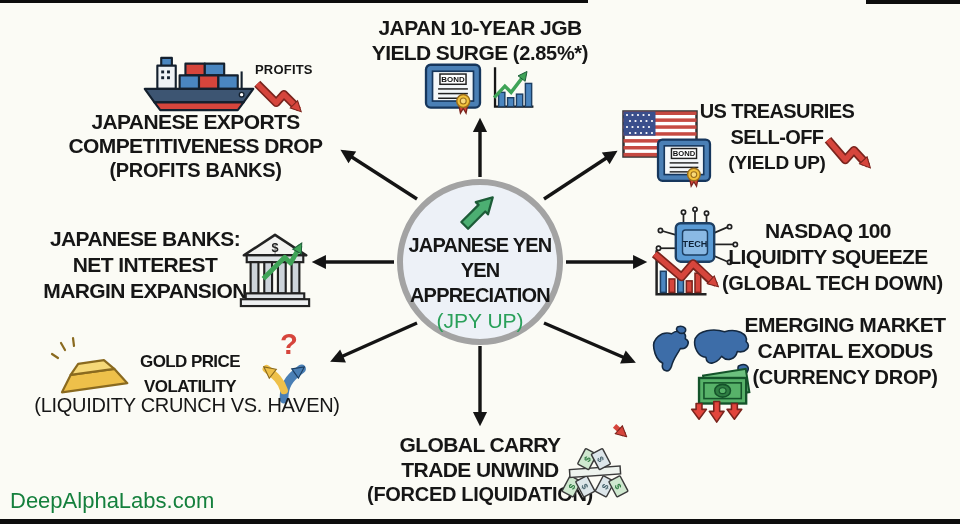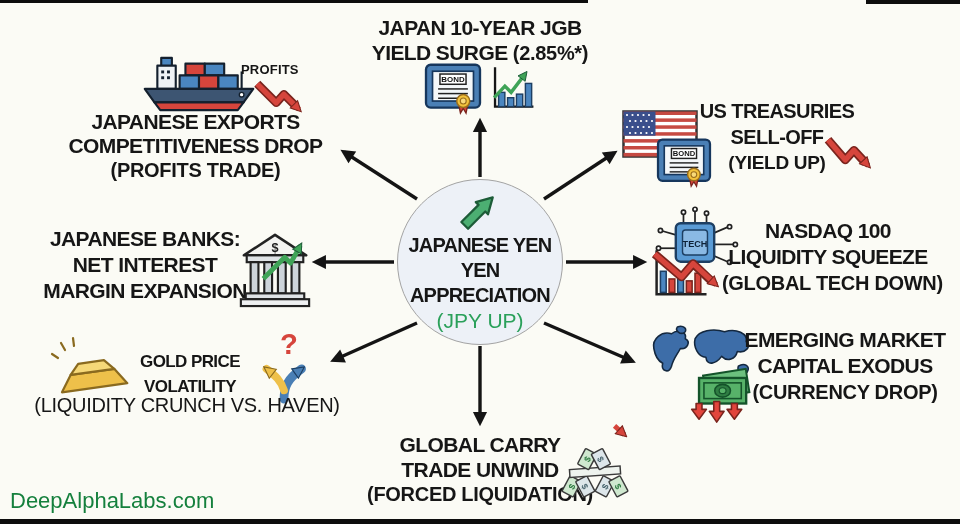--- a/index.html
+++ b/index.html
@@ -7,21 +7,21 @@
           font-family:"Liberation Sans",sans-serif;color:#161616;}
   .icon{position:absolute;}
   svg{display:block;overflow:visible;}
   svg text{font-family:"Liberation Sans",sans-serif;font-weight:700;}
   .nt{position:absolute;text-align:center;font-weight:700;font-size:21px;line-height:24px;
       letter-spacing:-0.6px;white-space:nowrap;}
   .nt div{white-space:nowrap;}
   .sub{font-weight:700;font-size:20px;letter-spacing:-0.3px;}
   .badge{position:absolute;font-weight:700;font-size:13px;letter-spacing:0.2px;}
   .center-circle{position:absolute;left:397px;top:179px;width:166px;height:166px;border-radius:50%;
-      background:#edf1f7;border:1px solid #a3a3a3;box-sizing:border-box;display:flex;
+      background:#edf1f7;border:6px solid #a3a3a3;box-sizing:border-box;display:flex;
       flex-direction:column;align-items:center;justify-content:center;text-align:center;z-index:3;}
   .center-circle .line{font-weight:700;font-size:20px;line-height:25px;letter-spacing:-0.8px;}
   .center-circle .jpy{font-weight:400;font-size:21px;line-height:26px;}
   .wm{position:absolute;left:10px;top:488px;font-size:22px;font-weight:400;color:#15803d;}
   .bar{position:absolute;background:#0d0d0d;}
   .overlay{position:absolute;left:0;top:0;pointer-events:none;z-index:2;}
 </style>
 </head>
 <body>
 
@@ -115,29 +115,29 @@
       <polygon points="14,50 106,50 100,58 20,58" fill="#d6453c"></polygon>
     </g>
     <g fill="#14202e">
       <rect x="21" y="17" width="3" height="3"></rect>
         <rect x="27" y="17" width="3" height="3"></rect>
       <rect x="21" y="23" width="3" height="3"></rect>
         <rect x="27" y="23" width="3" height="3"></rect>
     </g>
     <circle cx="104" cy="42" r="2.4" fill="#ffffff" stroke="#14202e" stroke-width="1.4"></circle>
   </svg>
-  <div class="badge" style="left:241px;top:62px">PROFITS</div>
+  <div class="badge" style="left:255px;top:62px">PROFITS</div>
   <svg class="icon" style="left:252px;top:80px" width="58" height="38" viewBox="0 0 58 40">
     <polyline points="4,4 24,24 32,15 45,28" fill="none" stroke="#7a241d" stroke-width="9" stroke-linejoin="round"></polyline>
     <polyline points="4,4 24,24 32,15 48,31" fill="none" stroke="#d6453c" stroke-width="5.5" stroke-linejoin="round" marker-end="url(#mk-red)"></polyline>
   </svg>
   <div class="nt" style="left:28px;top:110px;width:335px">
     <div>JAPANESE EXPORTS</div>
     <div>COMPETITIVENESS DROP</div>
-    <div class="sub">(PROFITS TRADE)</div>
+    <div class="sub">(PROFITS BANKS)</div>
   </div>
 
   <svg class="icon" style="left:622px;top:110px" width="76" height="48" viewBox="0 0 76 48">
     <rect x="1.5" y="1.5" width="73" height="45" fill="#ffffff" stroke="#333333" stroke-width="2.5"></rect>
     <g fill="#c64a42">
       <rect x="1.5" y="1.5" width="73" height="3.5"></rect>
         <rect x="1.5" y="8.4" width="73" height="3.5"></rect>
       <rect x="1.5" y="15.3" width="73" height="3.5"></rect>
         <rect x="1.5" y="22.2" width="73" height="3.5"></rect>
       <rect x="1.5" y="29.1" width="73" height="3.5"></rect>
@@ -268,21 +268,21 @@
     <rect x="54" y="54" width="48" height="26" fill="#57b269" stroke="#14532a" stroke-width="2.4"></rect>
     <rect x="59" y="59" width="38" height="16" fill="none" stroke="#14532a" stroke-width="1.6"></rect>
     <ellipse cx="78" cy="67" rx="8" ry="6.5" fill="#2f7d43" stroke="#14532a" stroke-width="1.6"></ellipse>
     <ellipse cx="78" cy="67" rx="3.5" ry="3" fill="#57b269" stroke="#14532a" stroke-width="1.2"></ellipse>
     <g fill="#e2453c" stroke="#7a241d" stroke-width="1.6" stroke-linejoin="round">
       <path d="M51,80 L57,80 L57,86 L61.5,86 L54,96 L46.5,86 L51,86 Z"></path>
       <path d="M69,78 L75,78 L75,88 L79.5,88 L72,99 L64.5,88 L69,88 Z"></path>
       <path d="M87,80 L93,80 L93,86 L97.5,86 L90,96 L82.5,86 L87,86 Z"></path>
     </g>
   </svg>
-  <div class="nt" style="left:743px;top:327px;width:204px;line-height:26px">
+  <div class="nt" style="left:743px;top:312px;width:204px;line-height:26px">
     <div>EMERGING MARKET</div>
     <div>CAPITAL EXODUS</div>
     <div class="sub">(CURRENCY DROP)</div>
   </div>
 
   <div class="nt" style="left:345px;top:432px;width:270px;line-height:25px">
     <div>GLOBAL CARRY</div>
     <div>TRADE UNWIND</div>
     <div class="sub">(FORCED LIQUIDATION)</div>
   </div>

